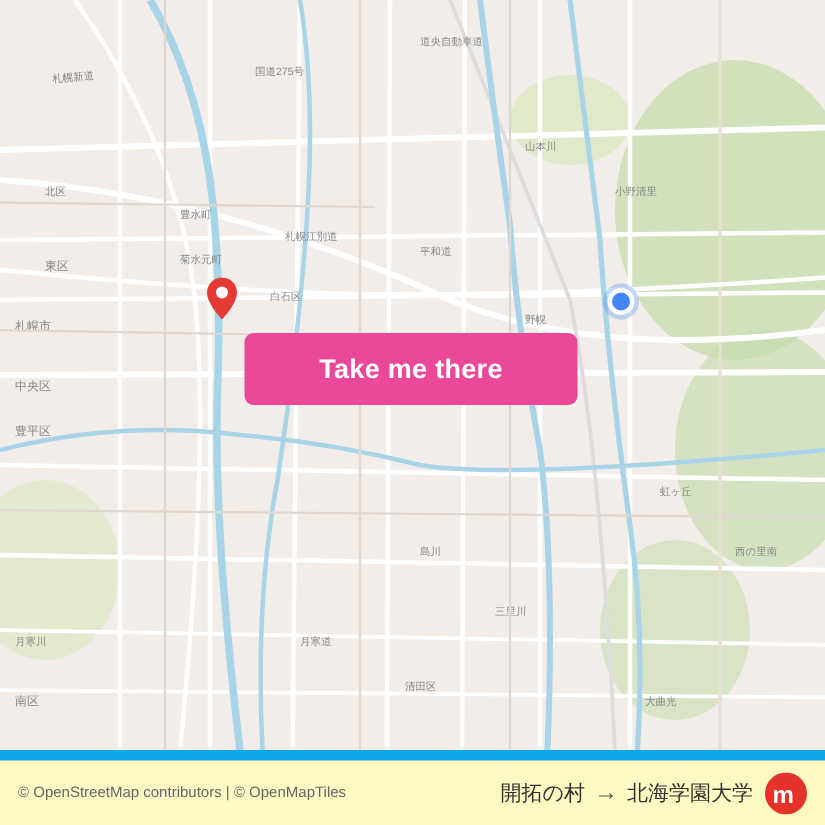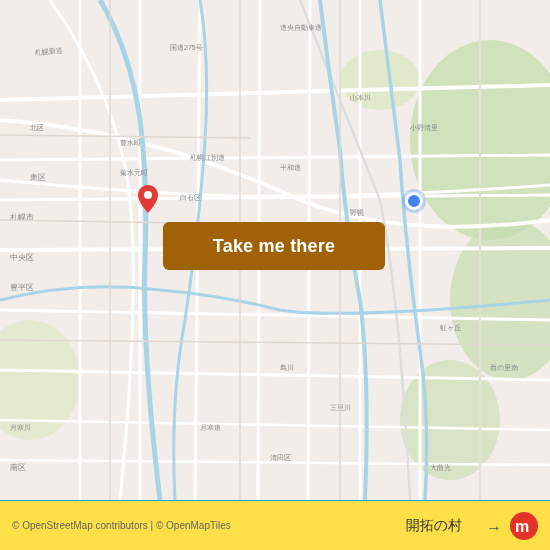--- a/index.html
+++ b/index.html
@@ -33,21 +33,21 @@
       top: 222px;
       left: 163px;
       width: 222px;
       height: 48px;
       z-index: 10;
     }
 
     #cta-button {
       width: 100%;
       height: 100%;
-      background-color: #a16207;
+      background-color: #ec4899;
       color: white;
       border: none;
       border-radius: 6px;
       font-size: 18px;
       font-weight: 600;
       cursor: pointer;
       letter-spacing: 0.2px;
     }
 
     
@@ -71,25 +71,25 @@
       top: 192px;
       left: 405px;
       z-index: 5;
       box-shadow: 0 0 0 3px rgba(66,133,244,0.3);
     }
 
     
     #footer {
       width: 550px;
       height: 50px;
-      background: #fde047;
+      background: #fef9c3;
       display: flex;
       align-items: center;
       padding: 0 12px;
-      border-top: 1px solid #0ea5e9;
+      border-top: 7px solid #0ea5e9;
       gap: 8px;
     }
 
     #copyright-text {
       font-size: 10px;
       color: #666;
       flex: 1;
     }
 
     #moovit-logo {
@@ -106,21 +106,21 @@
     #moovit-text {
       font-size: 18px;
       font-weight: bold;
       color: #e63329;
       font-style: italic;
     }
 
     #route-info {
       display: flex;
       align-items: center;
-      gap: 24px;
+      gap: 6px;
       font-size: 14px;
       color: #333;
     }
 
     #arrow-icon {
       font-size: 16px;
       color: #555;
     }
   </style>
 </head>
@@ -213,20 +213,21 @@
     <button id="cta-button">Take me there</button>
   </div>
 </div>
 
 <div id="footer">
   <span id="copyright-text">© OpenStreetMap contributors | © OpenMapTiles</span>
 
   <div id="route-info">
     <span>開拓の村</span>
     <span id="arrow-icon">→</span>
+    <span>北海学園大学</span>
   </div>
 
   <div id="moovit-logo">
 
     <svg id="moovit-logo-icon" viewBox="0 0 28 28" xmlns="http://www.w3.org/2000/svg">
       <circle cx="14" cy="14" r="14" fill="#e63329"></circle>
       <text x="5" y="20" font-size="16" font-weight="bold" fill="white" font-family="Arial">m</text>
     </svg>
   </div>
 </div>

